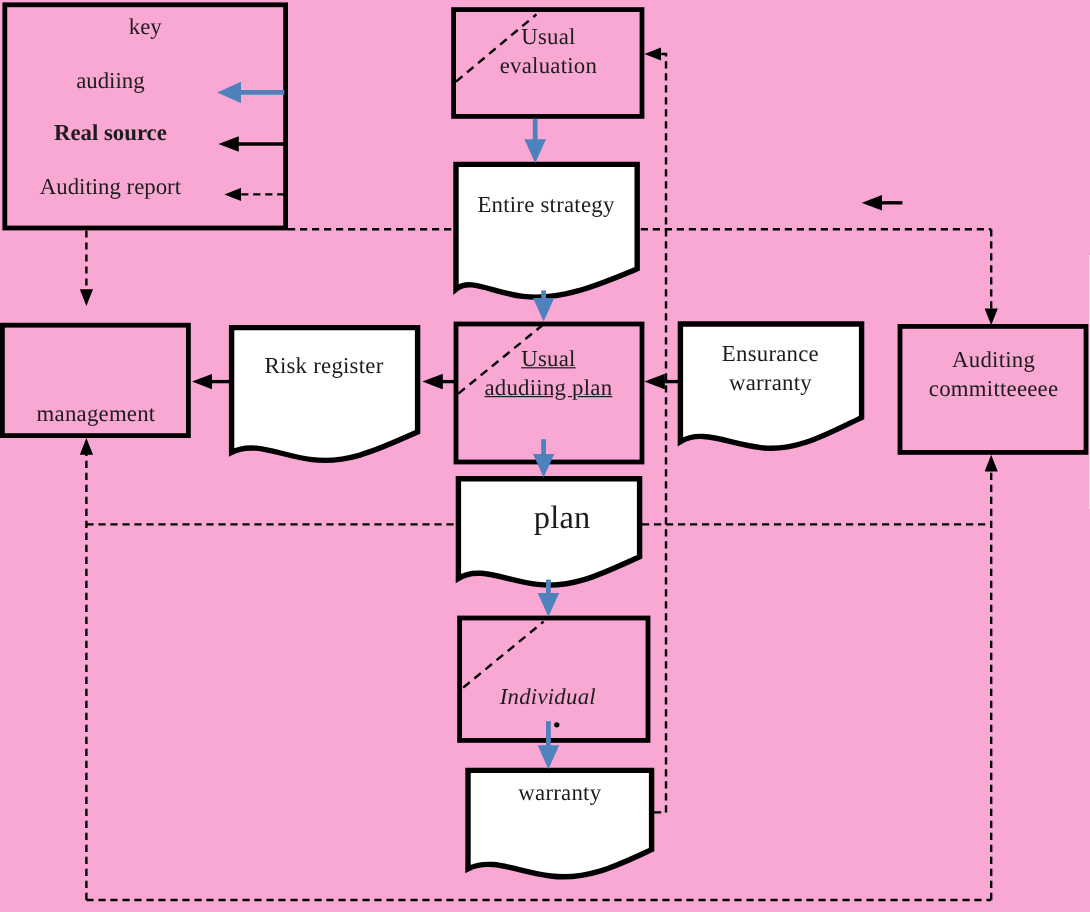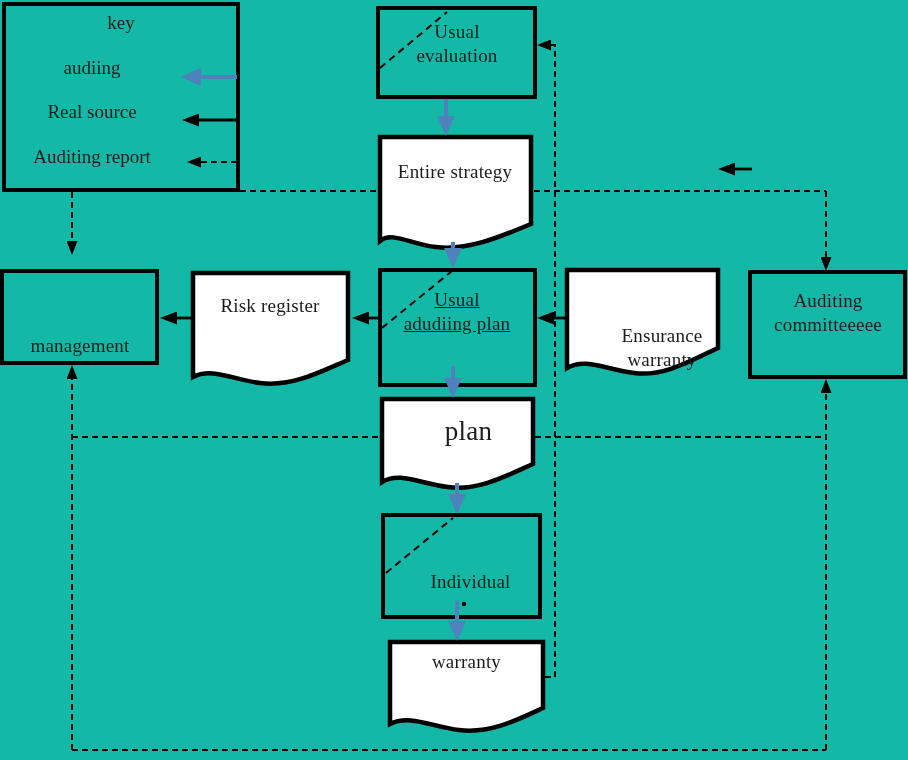--- a/index.html
+++ b/index.html
@@ -1,17 +1,17 @@
 <!DOCTYPE html>
 <html><head>
 <meta charset="utf-8">
 <style>
   html,body{margin:0;padding:0;background:#fff;}
   .canvas{
-    position:relative;width:908px;height:760px;background:#14b8a6;
+    position:relative;width:908px;height:760px;background:#f9a8d4;
     font-family:"Liberation Serif","DejaVu Serif",serif;color:#1c1c1c;overflow:hidden;
   }
   svg.layer{position:absolute;left:0;top:0;pointer-events:none;}
   .rect-node{
     position:absolute;border:4px solid #000;background:transparent;box-sizing:border-box;
   }
   .node-label{
     position:absolute;font-size:19px;line-height:24px;text-align:center;
     letter-spacing:.2px;color:#1c1c1c;
   }
@@ -92,27 +92,27 @@
       <path d="M 453 242 L 453 249" marker-end="url(#mblue)"></path>
       <path d="M 453 366 L 453 379" marker-end="url(#mblue)"></path>
       <path d="M 457 483 L 457 495" marker-end="url(#mblue)"></path>
       <path d="M 457 601 L 457 622" marker-end="url(#mblue)"></path>
       <path d="M 237 77 L 200 77" marker-end="url(#mblue)"></path>
     </g>
   </svg>
 
   <div class="legend-label" style="left:2px;top:12px;width:238px;">key</div>
   <div class="legend-label" style="left:6px;top:57px;width:172px;">audiing</div>
-  <div class="legend-label" style="left:6px;top:101px;width:172px;">Real source</div>
+  <div class="legend-label" style="left:6px;top:101px;width:172px;font-weight:bold;">Real source</div>
   <div class="legend-label" style="left:6px;top:146px;width:172px;">Auditing report</div>
 
   <div class="node-label" style="left:407px;top:20px;width:100px;">Usual evaluation</div>
   <div class="node-label" style="left:385px;top:160px;width:140px;">Entire strategy</div>
   <div class="node-label" style="left:10px;top:299px;width:140px;margin-top:35px;">management</div>
   <div class="node-label" style="left:200px;top:294px;width:140px;">Risk register</div>
   <div class="node-label" style="left:402px;top:288px;width:110px;text-decoration:underline;">Usual adudiing plan</div>
-  <div class="node-label" style="left:612px;top:284px;width:100px;margin-top:40px;">Ensurance warranty</div>
+  <div class="node-label" style="left:592px;top:284px;width:100px;">Ensurance warranty</div>
   <div class="node-label" style="left:768px;top:289px;width:120px;">Auditing committeeeee</div>
   <div class="node-label big" style="left:380px;top:416px;width:177px;">plan</div>
-  <div class="node-label" style="left:392px;top:570px;width:157px;">Individual</div>
+  <div class="node-label" style="left:378px;top:570px;width:157px;font-style:italic;">Individual</div>
   <div class="node-label" style="left:388px;top:650px;width:157px;">warranty</div>
 
 </div>
 
 </body></html>

